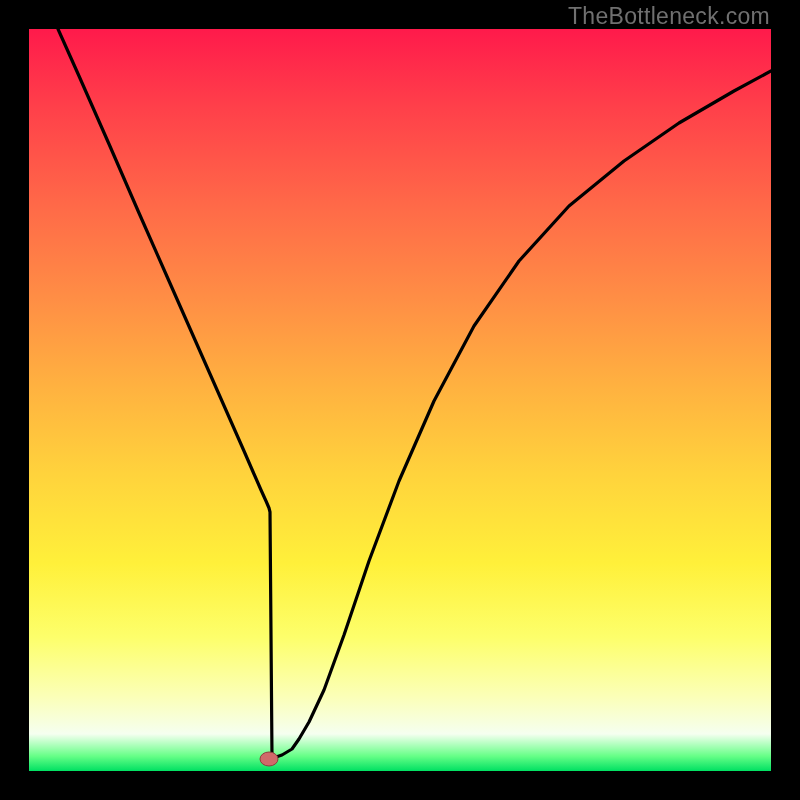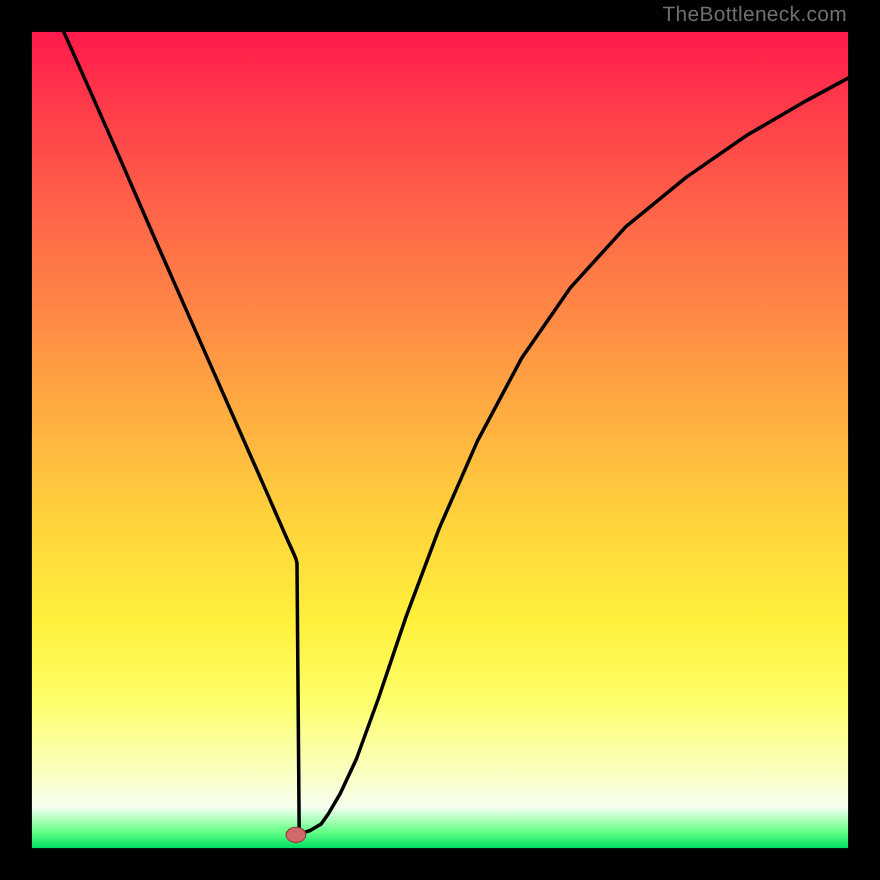--- a/index.html
+++ b/index.html
@@ -48,21 +48,21 @@
     top: 29px;
     width: 742px;
     height: 742px;
     pointer-events: none;
   }
   .watermark {
     position: absolute;
     top: 3px;
     right: 30px;
     color: #707070;
-    font-size: 19px;
+    font-size: 23px;
     font-weight: 500;
     letter-spacing: 0.3px;
     margin-left: 40px;
   }
 </style>
 </head>
 <body>
 
 <div class="frame"></div>
 <div class="plot-area"></div>

